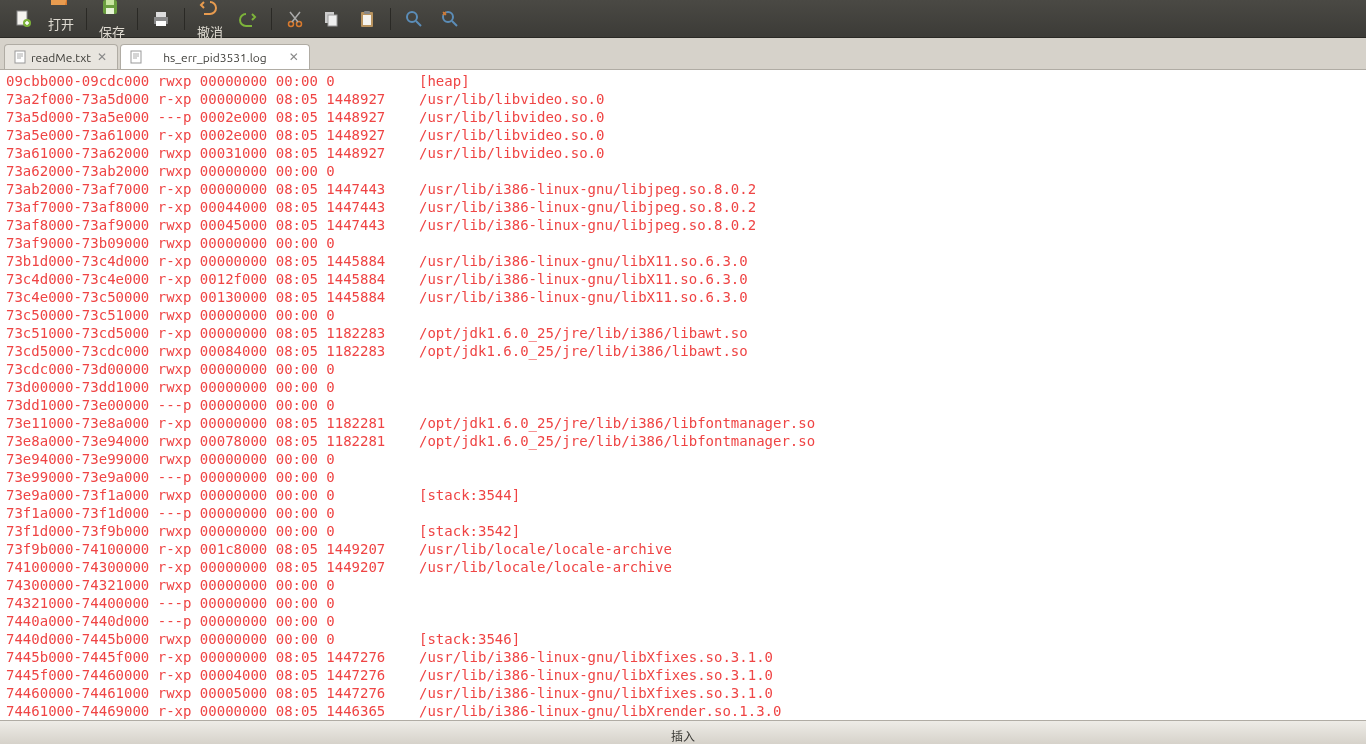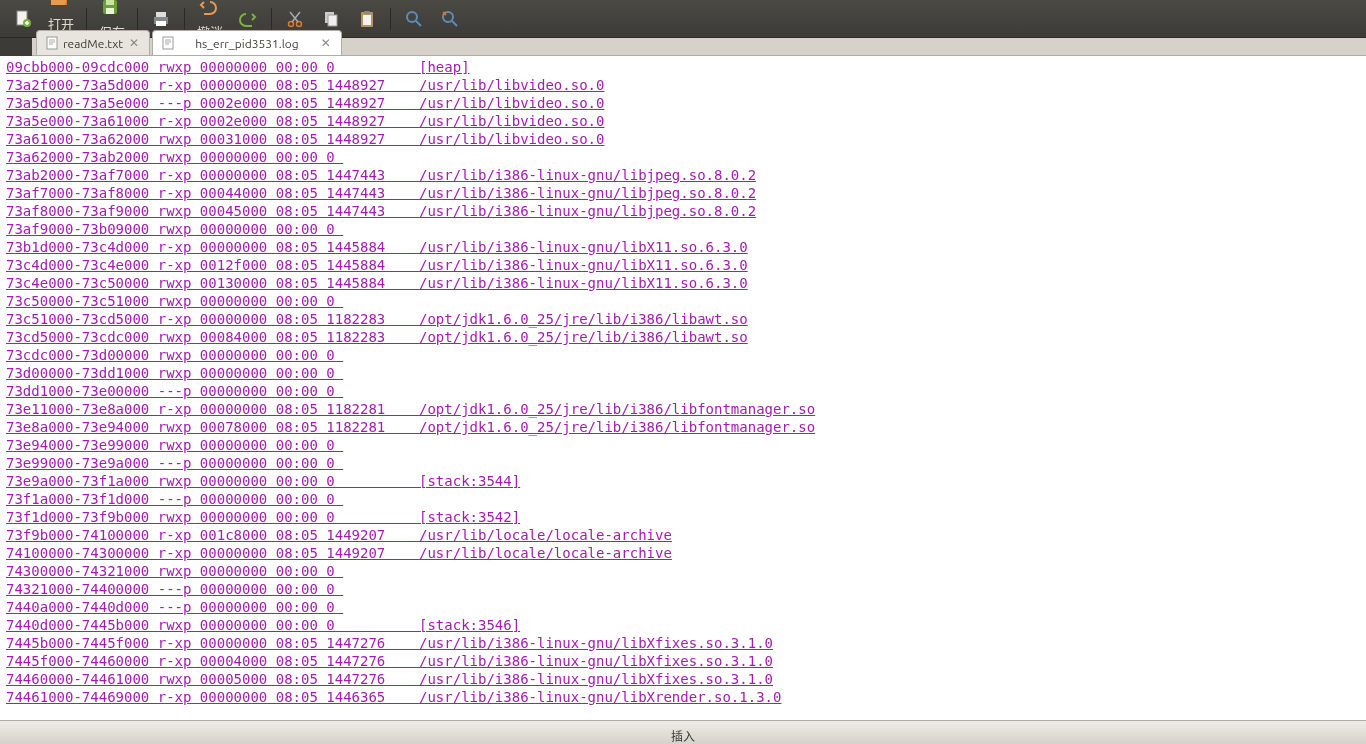--- a/index.html
+++ b/index.html
@@ -37,26 +37,25 @@
   width: 1px;
   height: 22px;
   background: #2a2925;
   margin: 0 4px;
 }
 .icon { width: 22px; height: 22px; display: inline-flex; align-items: center; justify-content: center; }
 .dropdown-arrow { font-size: 9px; color: #dfdbd2; margin-left: 2px; }
 
 .tabbar {
   background: #d6d2ca;
-  height: 18px;
+  height: 32px;
   display: flex;
   align-items: flex-end;
   padding: 0 4px;
   border-bottom: 1px solid #b0aca4;
-  margin-left: 32px;
 }
 .tab {
   display: flex;
   align-items: center;
   gap: 4px;
   padding: 5px 8px;
   background: #e8e5df;
   border: 1px solid #b0aca4;
   border-bottom: none;
   border-radius: 4px 4px 0 0;
@@ -78,24 +77,23 @@
 .file-icon { width: 14px; height: 14px; }
 
 .editor {
   flex: 1;
   background: #ffffff;
   overflow: auto;
   font-family: "DejaVu Sans Mono", "Ubuntu Mono", monospace;
   font-size: 14px;
   line-height: 18px;
   padding: 2px 6px;
-  color: #a21caf;
+  color: #ef4444;
   white-space: pre;
   position: relative;
-  text-decoration: underline;
 }
 .editor::-webkit-scrollbar { width: 12px; }
 .editor::-webkit-scrollbar-track { background: #e8e5df; }
 .editor::-webkit-scrollbar-thumb { background: #f07746; border-radius: 2px; }
 
 .statusbar {
   background: linear-gradient(to bottom, #eeece7, #d6d2ca);
   height: 24px;
   display: flex;
   align-items: center;

